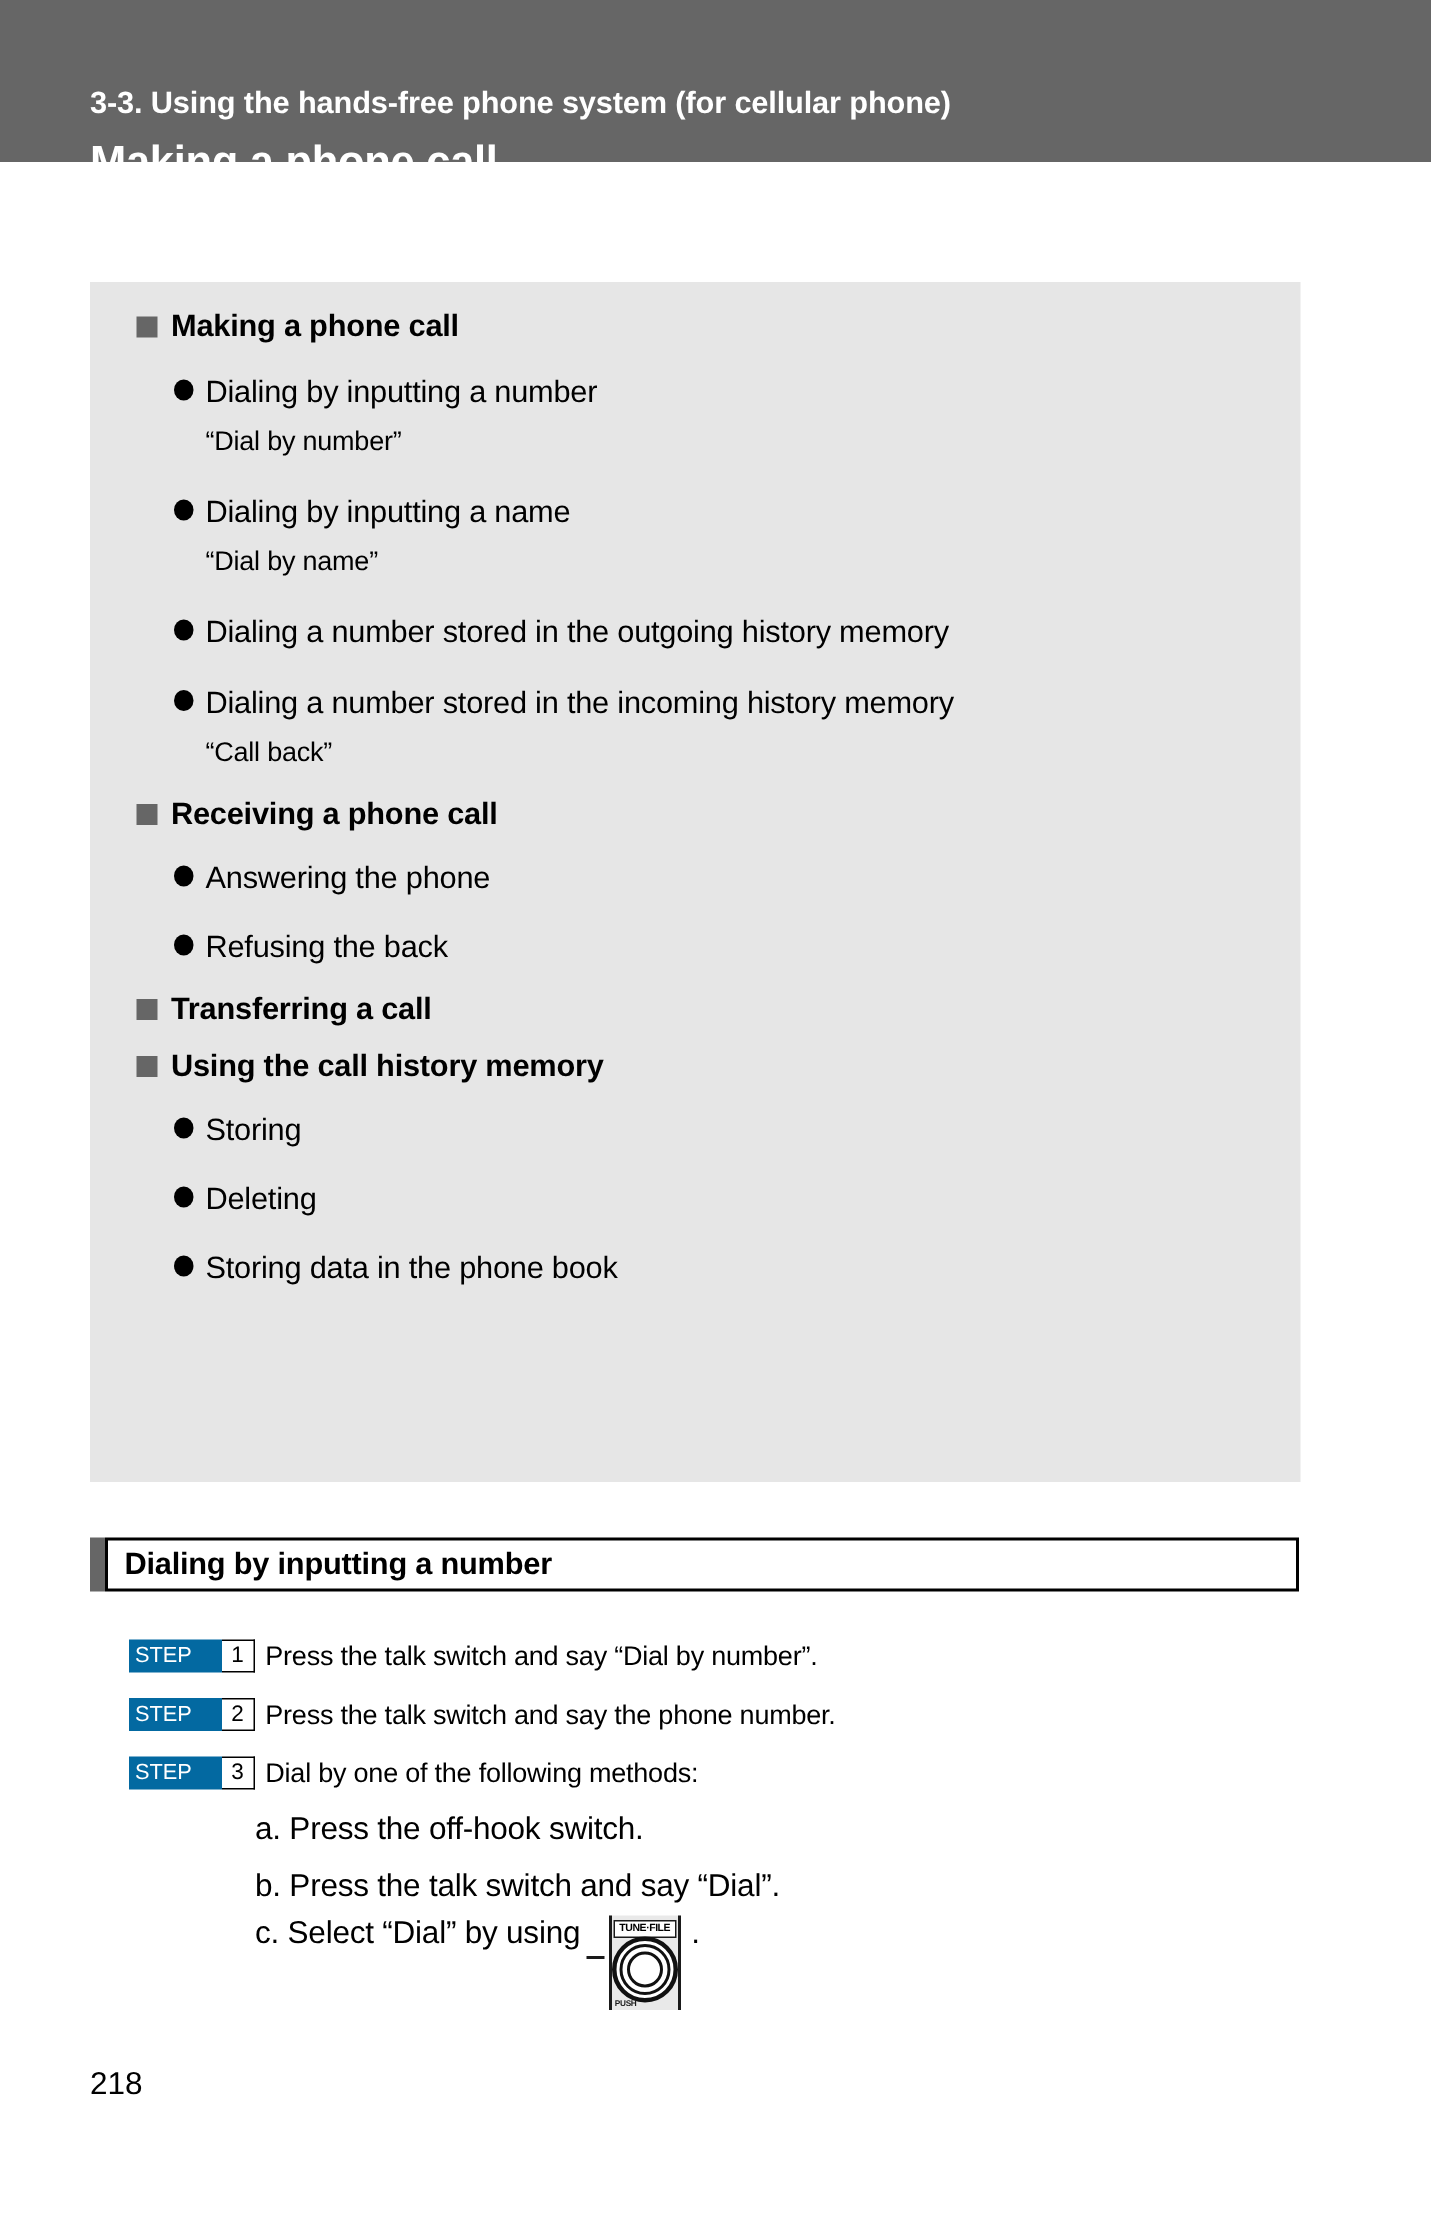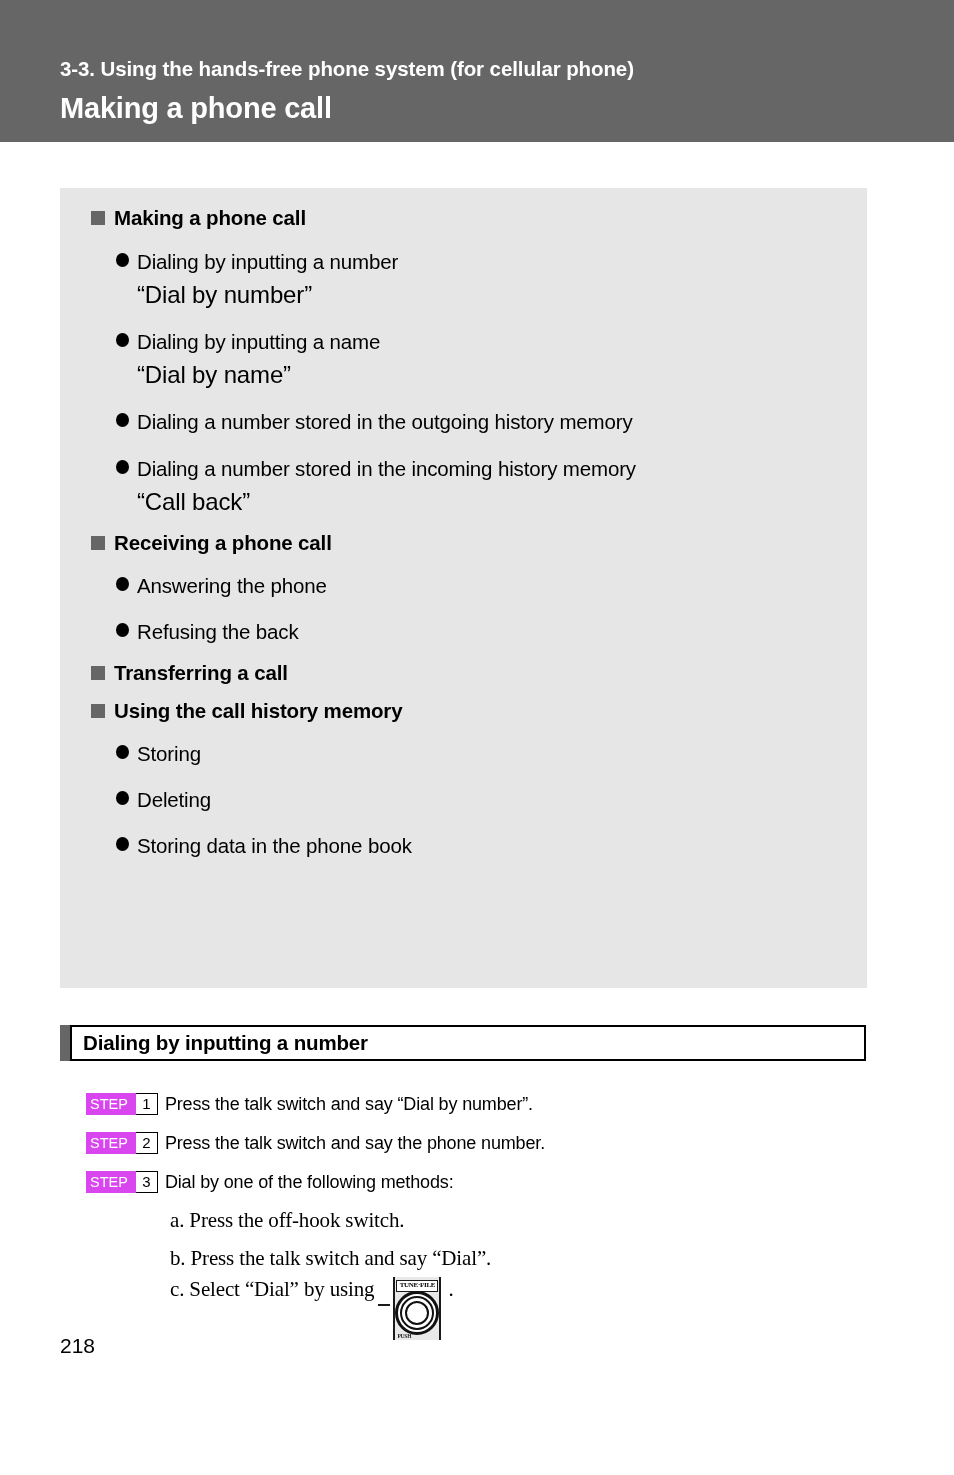--- a/index.html
+++ b/index.html
@@ -16,21 +16,21 @@
     overflow: hidden;
     -webkit-font-smoothing: antialiased;
   }
 
   
   .header-band {
     position: absolute;
     left: 0;
     top: 0;
     width: 954px;
-    height: 142px;
+    height: 108px;
     background: #666666;
     box-sizing: border-box;
   }
   .header-chapter {
     position: absolute;
     left: 60px;
     top: 57px;
     font-size: 20.5px;
     font-weight: bold;
     color: #ffffff;
@@ -103,21 +103,21 @@
     margin-top: 8px;
     margin-right: 8px;
   }
   .item-body {
     font-size: 20.5px;
     line-height: 33px;
     letter-spacing: -0.15px;
   }
   .item-sub {
     display: block;
-    font-size: 24px;
+    font-size: 18px;
     line-height: 33px;
     letter-spacing: -0.15px;
   }
 
   
   .section-bar {
     position: absolute;
     left: 60px;
     top: 1025px;
     width: 806px;
@@ -158,26 +158,26 @@
     height: 39px;
   }
   .step-badge {
     display: flex;
     align-items: stretch;
     flex: 0 0 auto;
     height: 22px;
     margin-right: 7px;
   }
   .step-badge .step-word {
-    background: #d946ef;
+    background: #0369a1;
     color: #ffffff;
     font-size: 14.5px;
     font-weight: normal;
     line-height: 22px;
-    padding: 0 8px 0 4px;
+    padding: 0 20px 0 4px;
     letter-spacing: 0px;
     box-sizing: border-box;
   }
   .step-badge .step-num {
     background: #ffffff;
     color: #000000;
     border: 1.5px solid #000000;
     border-left: none;
     font-size: 15px;
     line-height: 19px;
@@ -200,21 +200,20 @@
     top: 1201px;
     width: 700px;
   }
   .method-row {
     display: flex;
     align-items: center;
     height: 38px;
     font-size: 21px;
     letter-spacing: -0.15px;
     white-space: nowrap;
-    font-family: Liberation Serif, serif;
   }
   .method-row.with-icon {
     height: 70px;
     align-items: flex-start;
   }
 
   
   .knob-wrap {
     display: inline-flex;
     align-items: center;
@@ -291,21 +290,21 @@
   }
   .knob-icon .ring-c {
     left: 16px; top: 24px; width: 24px; height: 24px;
     border: 2.5px solid #111111;
   }
 
   
   .page-number {
     position: absolute;
     left: 60px;
-    top: 1334px;
+    top: 1378px;
     font-size: 21px;
     letter-spacing: 0px;
     color: #000000;
   }
 </style>
 </head>
 <body>
 
 <div class="header-band">
   <div class="header-chapter">3-3. Using the hands-free phone system (for cellular phone)</div>

